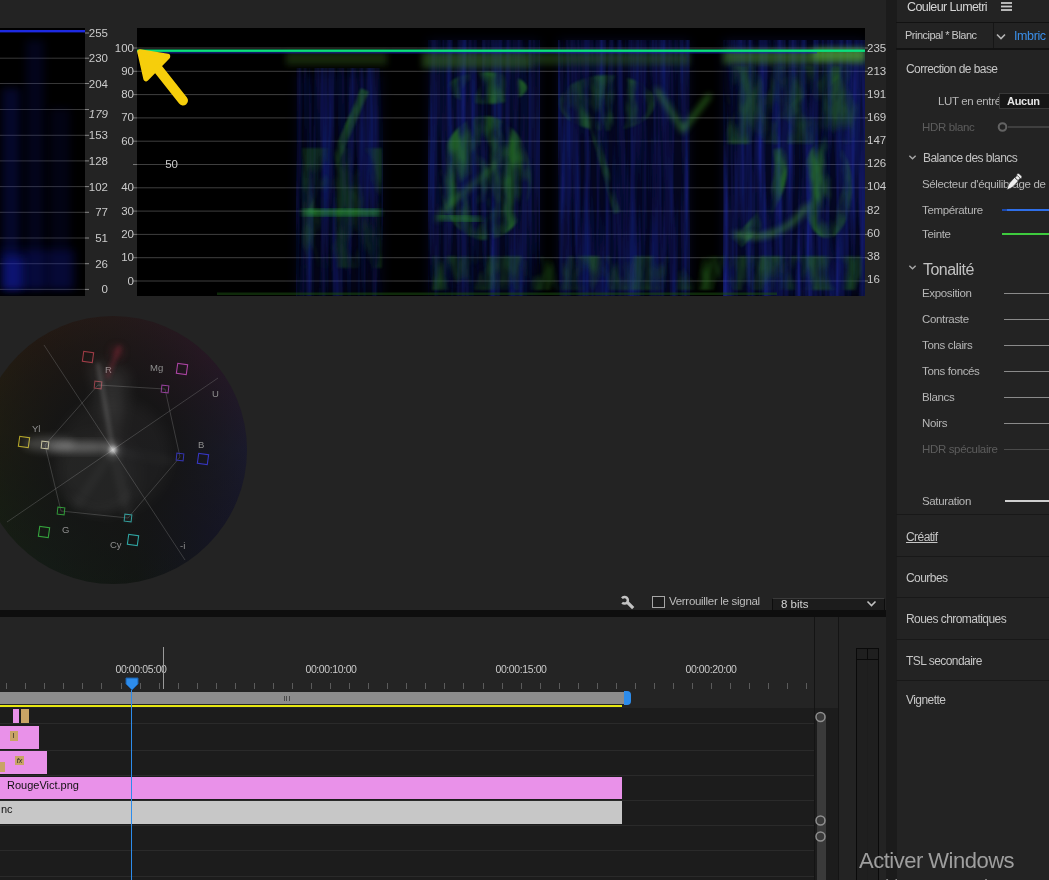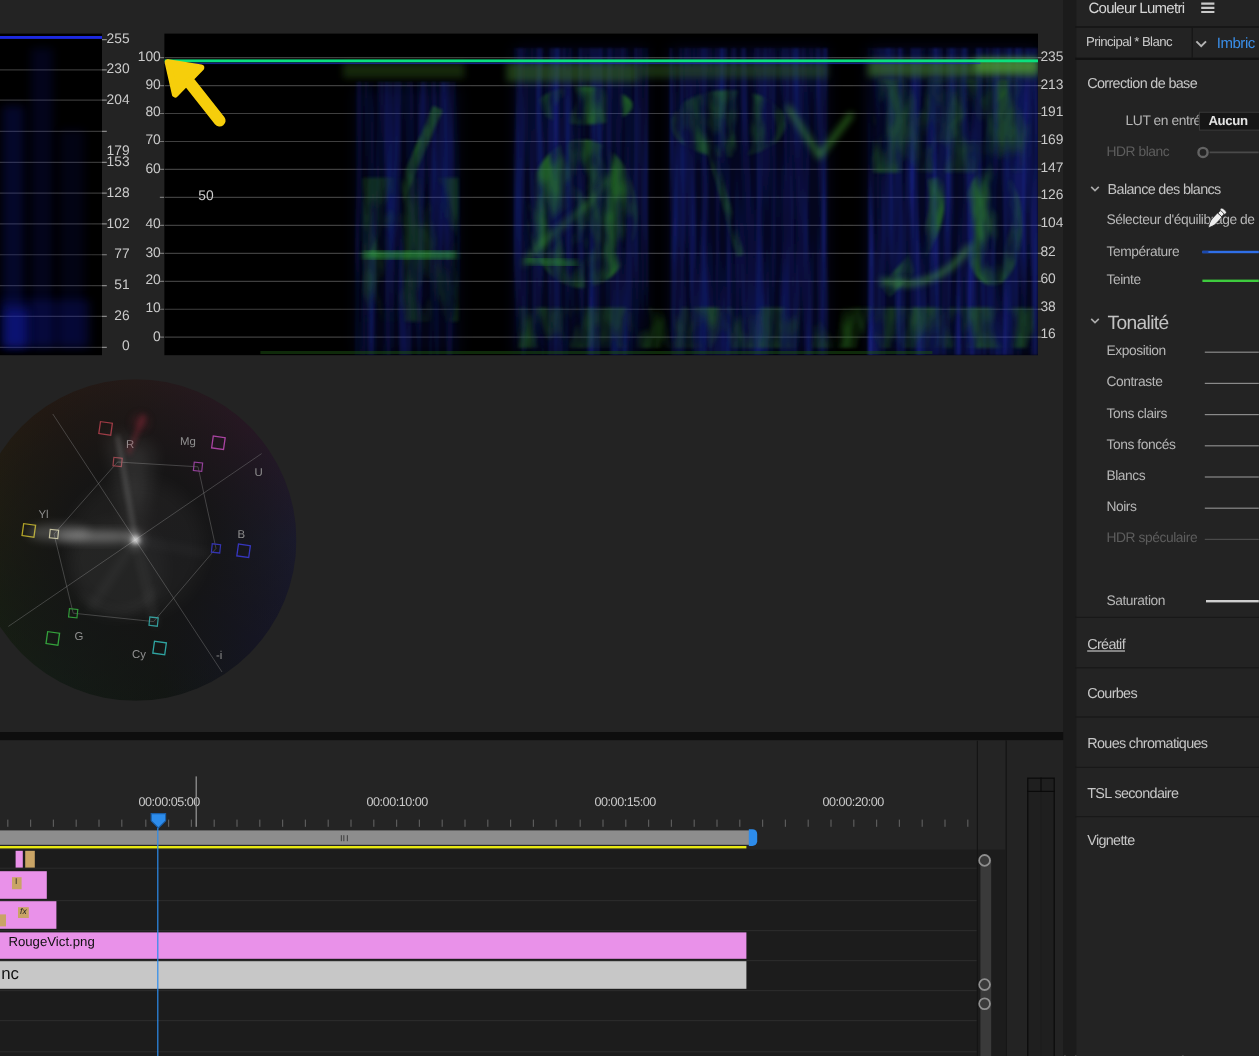--- a/index.html
+++ b/index.html
@@ -177,21 +177,21 @@
 <rect x="80" y="264.5" width="560" height="2.5" fill="#1c4d12" opacity="0.55"></rect>
 
 <rect x="0" y="21.5" width="728" height="2.4" fill="#0ae07e"></rect>
 <rect x="0" y="24.2" width="680" height="1.2" fill="#1f2dc0" opacity="0.7"></rect>
 </svg>
 </div>
 
 <span class="num" style="left:60px;top:27px;">255</span>
 <span class="num" style="left:60px;top:52px;">230</span>
 <span class="num" style="left:60px;top:78px;">204</span>
-<span class="num" style="left:60px;top:120px;">179</span>
+<span class="num" style="left:60px;top:108px;font-style:italic;">179</span>
 <span class="num" style="left:60px;top:129px;">153</span>
 <span class="num" style="left:60px;top:155px;">128</span>
 <span class="num" style="left:60px;top:181px;">102</span>
 <span class="num" style="left:60px;top:206px;">77</span>
 <span class="num" style="left:60px;top:232px;">51</span>
 <span class="num" style="left:60px;top:258px;">26</span>
 <span class="num" style="left:60px;top:283px;">0</span>
 
 <span class="num" style="left:86px;top:42px;">100</span>
 <span class="num" style="left:86px;top:65px;">90</span>
@@ -297,20 +297,35 @@
 <path d="M134,134 L96,192" stroke-width="2" opacity="0.13" filter="url(#vb4)"></path>
 <path d="M134,134 L196,146" stroke-width="2" opacity="0.1" filter="url(#vb4)"></path>
 <path d="M90,180 C110,200 140,195 150,175" stroke-width="2" opacity="0.12" filter="url(#vb4)"></path>
 </g>
 <path d="M141,30 L128,62" stroke="#8e2c3a" stroke-width="4" opacity="0.4" filter="url(#vb2)" fill="none"></path>
 <circle cx="138" cy="36" r="6" fill="#8e2c3a" opacity="0.35" filter="url(#vb4)"></circle>
 </g>
 </svg>
 </div>
 
+<div class="a" id="scopebar" style="left:0;top:584px;width:893px;height:28px;">
+<svg class="a" style="left:620px;top:11px;" width="16" height="16" viewBox="0 0 16 16">
+<g stroke="#c3c3c3" fill="none">
+<path d="M2.2,7.6 A3.3,3.3 0 1 0 2.0,3.2" stroke-width="2.5"></path>
+<line x1="6.9" y1="6.9" x2="13.2" y2="13.2" stroke-width="3.2"></line>
+</g>
+</svg>
+<div class="a" style="left:652px;top:11.5px;width:10.5px;height:10.5px;border:1.6px solid #a6a6a6;background:#1d1d1d;"></div>
+<span class="a" style="left:669px;top:11px;font-size:11.5px;letter-spacing:-0.3px;color:#bdbdbd;">Verrouiller le signal</span>
+<div class="a" style="left:772px;top:13.5px;width:111px;height:13.5px;background:#1c1c1c;border:1px solid #0d0d0d;border-top-color:#3a3a3a;"></div>
+<span class="a" style="left:781px;top:14px;font-size:11.5px;color:#d2d2d2;">8 bits</span>
+<svg class="a" style="left:866px;top:16px;" width="11" height="8" viewBox="0 0 11 8">
+        <path d="M1.5,1.5 L5.5,5.5 L9.5,1.5" stroke="#c0c0c0" stroke-width="1.6" fill="none"></path>
+      </svg>
+</div>
 
 <div class="a" style="left:0;top:610px;width:893px;height:7px;background:#0e0e0e;"></div>
 
 <div class="a" id="timeline" style="left:0;top:617px;width:838px;height:263px;background:#242424;overflow:hidden;">
 
 <span class="a" style="left:108px;top:46px;width:66px;text-align:center;font-size:10.5px;letter-spacing:-0.4px;color:#c9c9c9;">00:00:05:00</span>
 <span class="a" style="left:298px;top:46px;width:66px;text-align:center;font-size:10.5px;letter-spacing:-0.4px;color:#c9c9c9;">00:00:10:00</span>
 <span class="a" style="left:488px;top:46px;width:66px;text-align:center;font-size:10.5px;letter-spacing:-0.4px;color:#c9c9c9;">00:00:15:00</span>
 <span class="a" style="left:678px;top:46px;width:66px;text-align:center;font-size:10.5px;letter-spacing:-0.4px;color:#c9c9c9;">00:00:20:00</span>
 
@@ -382,21 +397,21 @@
 <div class="a" style="left:13px;top:91.5px;width:6px;height:14px;background:#e991e9;"></div>
 <div class="a" style="left:20.5px;top:91.5px;width:8.5px;height:14px;background:#c9a465;"></div>
 <div class="a" style="left:0;top:108.5px;width:38.5px;height:23px;background:#e991e9;"></div>
 <div class="a" style="left:9.5px;top:114px;width:8px;height:10px;background:#c9a465;font-size:7px;color:#222;text-align:center;line-height:10px;">I</div>
 <div class="a" style="left:0;top:134px;width:47px;height:23px;background:#e991e9;"></div>
 <div class="a" style="left:0;top:145px;width:4.5px;height:10px;background:#c9a465;"></div>
 <div class="a" style="left:15px;top:139px;width:9px;height:9px;background:#c9a465;font-size:7px;font-style:italic;color:#222;text-align:center;line-height:9px;">fx</div>
 <div class="a" style="left:0;top:160px;width:621.5px;height:22px;background:#e991e9;"></div>
 <span class="a" style="left:7px;top:161.5px;font-size:11px;color:#111;">RougeVict.png</span>
 <div class="a" style="left:0;top:183.5px;width:621.5px;height:23.5px;background:#c7c7c7;"></div>
-<span class="a" style="left:1px;top:186px;font-size:14px;color:#111;">nc</span>
+<span class="a" style="left:1px;top:186px;font-size:11px;color:#111;">nc</span>
 
 <svg class="a" style="left:124.5px;top:60px;" width="14" height="14" viewBox="0 0 14 14">
 <path d="M1,1 L13,1 L13,7 L7,13 L1,7 Z" fill="#2d8ceb" stroke="#1a5ea8" stroke-width="1"></path>
 </svg>
 <div class="a" style="left:131px;top:73px;width:1.2px;height:190px;background:#2d8ceb;"></div>
 
 <div class="a" style="left:814px;top:0px;width:1px;height:263px;background:#141414;"></div>
 <div class="a" style="left:816.5px;top:96px;width:9px;height:167px;background:#3a3a3a;border-radius:4px 4px 0 0;"></div>
 <svg class="a" style="left:813px;top:93px;" width="16" height="152" viewBox="0 0 16 152">
 <g fill="none" stroke="#8f8f8f" stroke-width="1.5">
@@ -484,15 +499,16 @@
 <span class="lumh" style="top:530.5px;text-decoration:underline;">Créatif</span>
 <div class="sep" style="top:555.5px;"></div>
 <span class="lumh" style="top:571.5px;">Courbes</span>
 <div class="sep" style="top:596.5px;"></div>
 <span class="lumh" style="top:613px;">Roues chromatiques</span>
 <div class="sep" style="top:638.5px;"></div>
 <span class="lumh" style="top:654.5px;">TSL secondaire</span>
 <div class="sep" style="top:679.5px;"></div>
 <span class="lumh" style="top:694px;">Vignette</span>
 
+<div class="a" style="left:859px;top:848px;font-size:22px;letter-spacing:-0.5px;color:#9e9e9e;white-space:nowrap;z-index:60;">Activer Windows</div>
 <div class="a" style="left:859px;top:876.5px;font-size:14px;color:#9e9e9e;white-space:nowrap;z-index:60;">Accédez aux paramètres pour activer Windows.</div>
 
 </div>
 
 </body></html>

